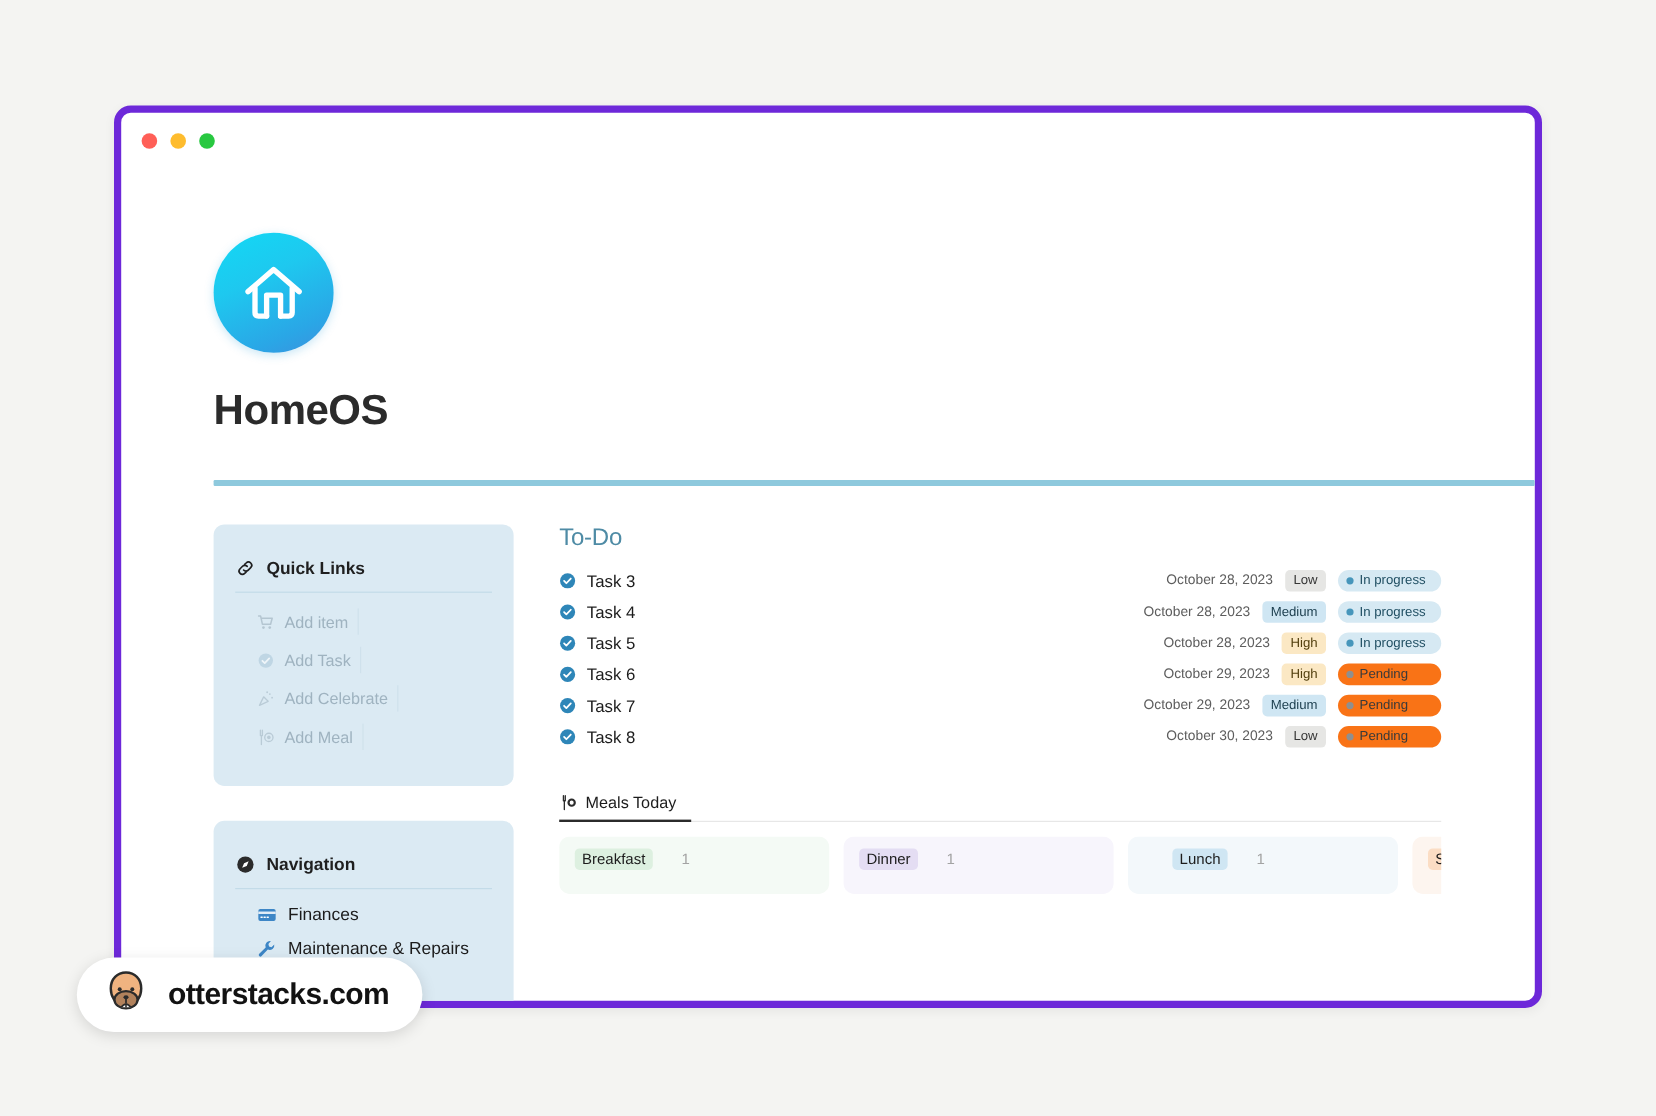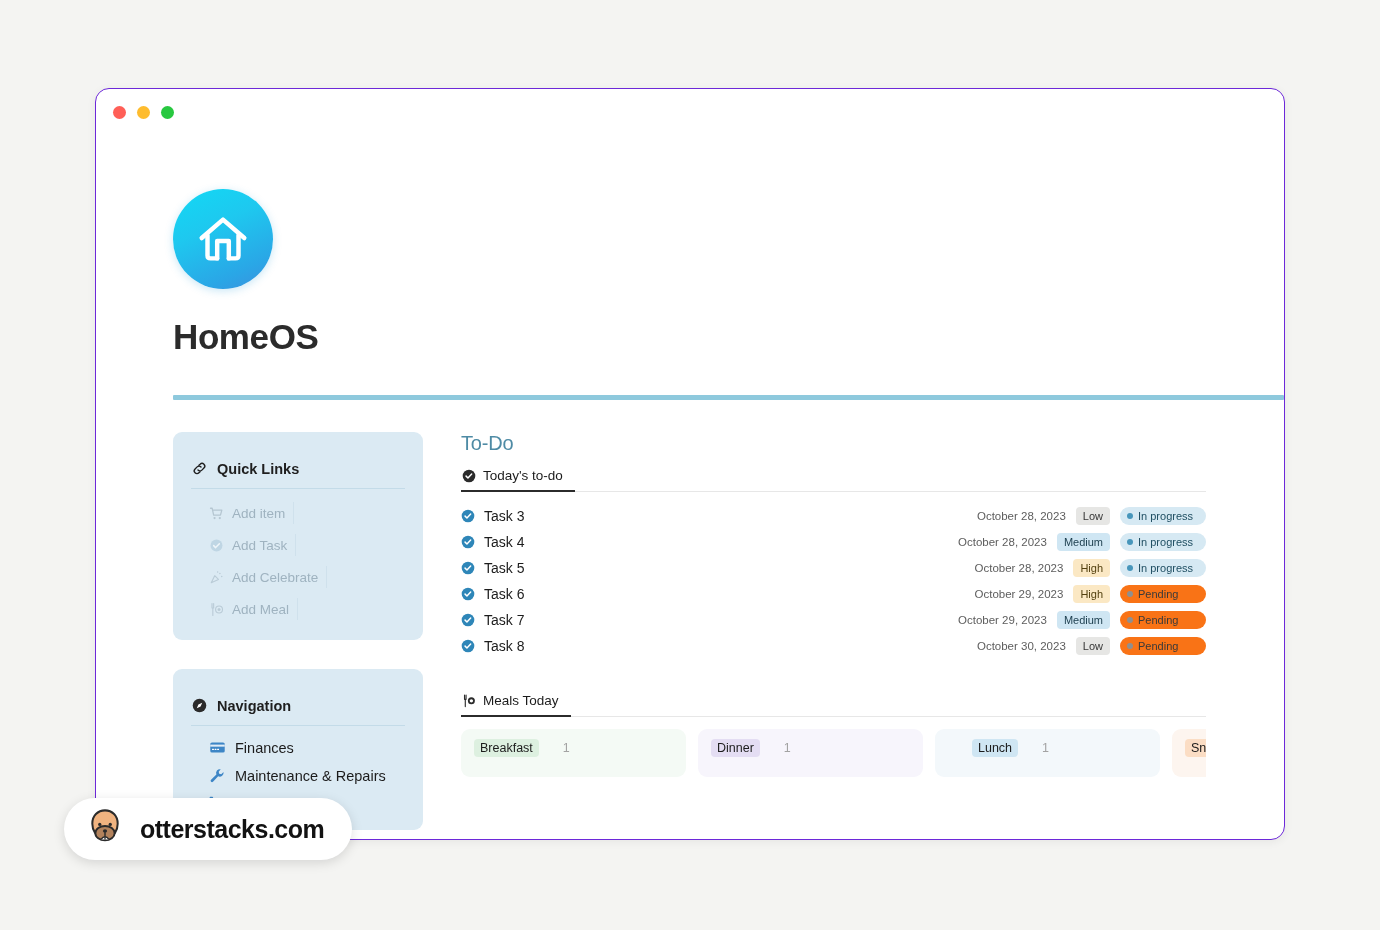--- a/index.html
+++ b/index.html
@@ -18,21 +18,21 @@
 
   
   #app-window {
     position: absolute;
     left: 95px;
     top: 88px;
     width: 1190px;
     height: 752px;
     background: #ffffff;
     border-radius: 14px;
-    border: 1px solid #6d28d9;
+    border: 6px solid #6d28d9;
     box-shadow: 0 2px 10px rgba(0,0,0,0.06);
     overflow: hidden;
   }
 
   #titlebar {
     height: 46px;
     display: flex;
     align-items: center;
     padding-left: 17px;
     gap: 11px;
@@ -122,21 +122,21 @@
     align-items: center;
     gap: 8px;
     height: 22px;
     margin: 0 0 10px 18px;
     color: #9fb3c0;
     font-size: 13.5px;
     border-right: 1px solid #cfe1ec;
     padding-right: 8px;
     width: max-content;
   }
-  .quick-link:last-child { margin-bottom: 2px; }
+  .quick-link:last-child { margin-bottom: 12px; }
   .quick-link .ql-icon {
     width: 15px; height: 15px; flex: 0 0 15px;
     display: block; opacity: .55;
   }
 
   .nav-link {
     display: flex;
     align-items: center;
     gap: 9px;
     margin: 0 0 11px 18px;
@@ -407,31 +407,20 @@
 
           </div>
         </div>
       </div>
 
       <div id="main-column">
 
         <div>
           <div class="section-title">To-Do</div>
 
-          <div class="tabbar">
-            <div class="tab">
-              <span class="tab-icon">
-                <svg viewBox="0 0 20 20" width="14" height="14">
-                  <circle cx="10" cy="10" r="9" fill="#2b2b2b"></circle>
-                  <path d="M5.8 10.2l2.7 2.7 5.3-5.6" stroke="#ffffff" stroke-width="2.1" fill="none" stroke-linecap="round" stroke-linejoin="round"></path>
-                </svg>
-              </span>
-              <span>Today's to-do</span>
-            </div>
-          </div>
 
           <div id="task-list">
 
             <div class="task-row">
               <span class="task-check">
                 <svg viewBox="0 0 20 20" width="14" height="14">
                     <circle cx="10" cy="10" r="9" fill="#2e86b8"></circle>
                     <path d="M5.8 10.2l2.7 2.7 5.3-5.6" stroke="#ffffff" stroke-width="2.1" fill="none" stroke-linecap="round" stroke-linejoin="round"></path>
                   </svg>
               </span>

